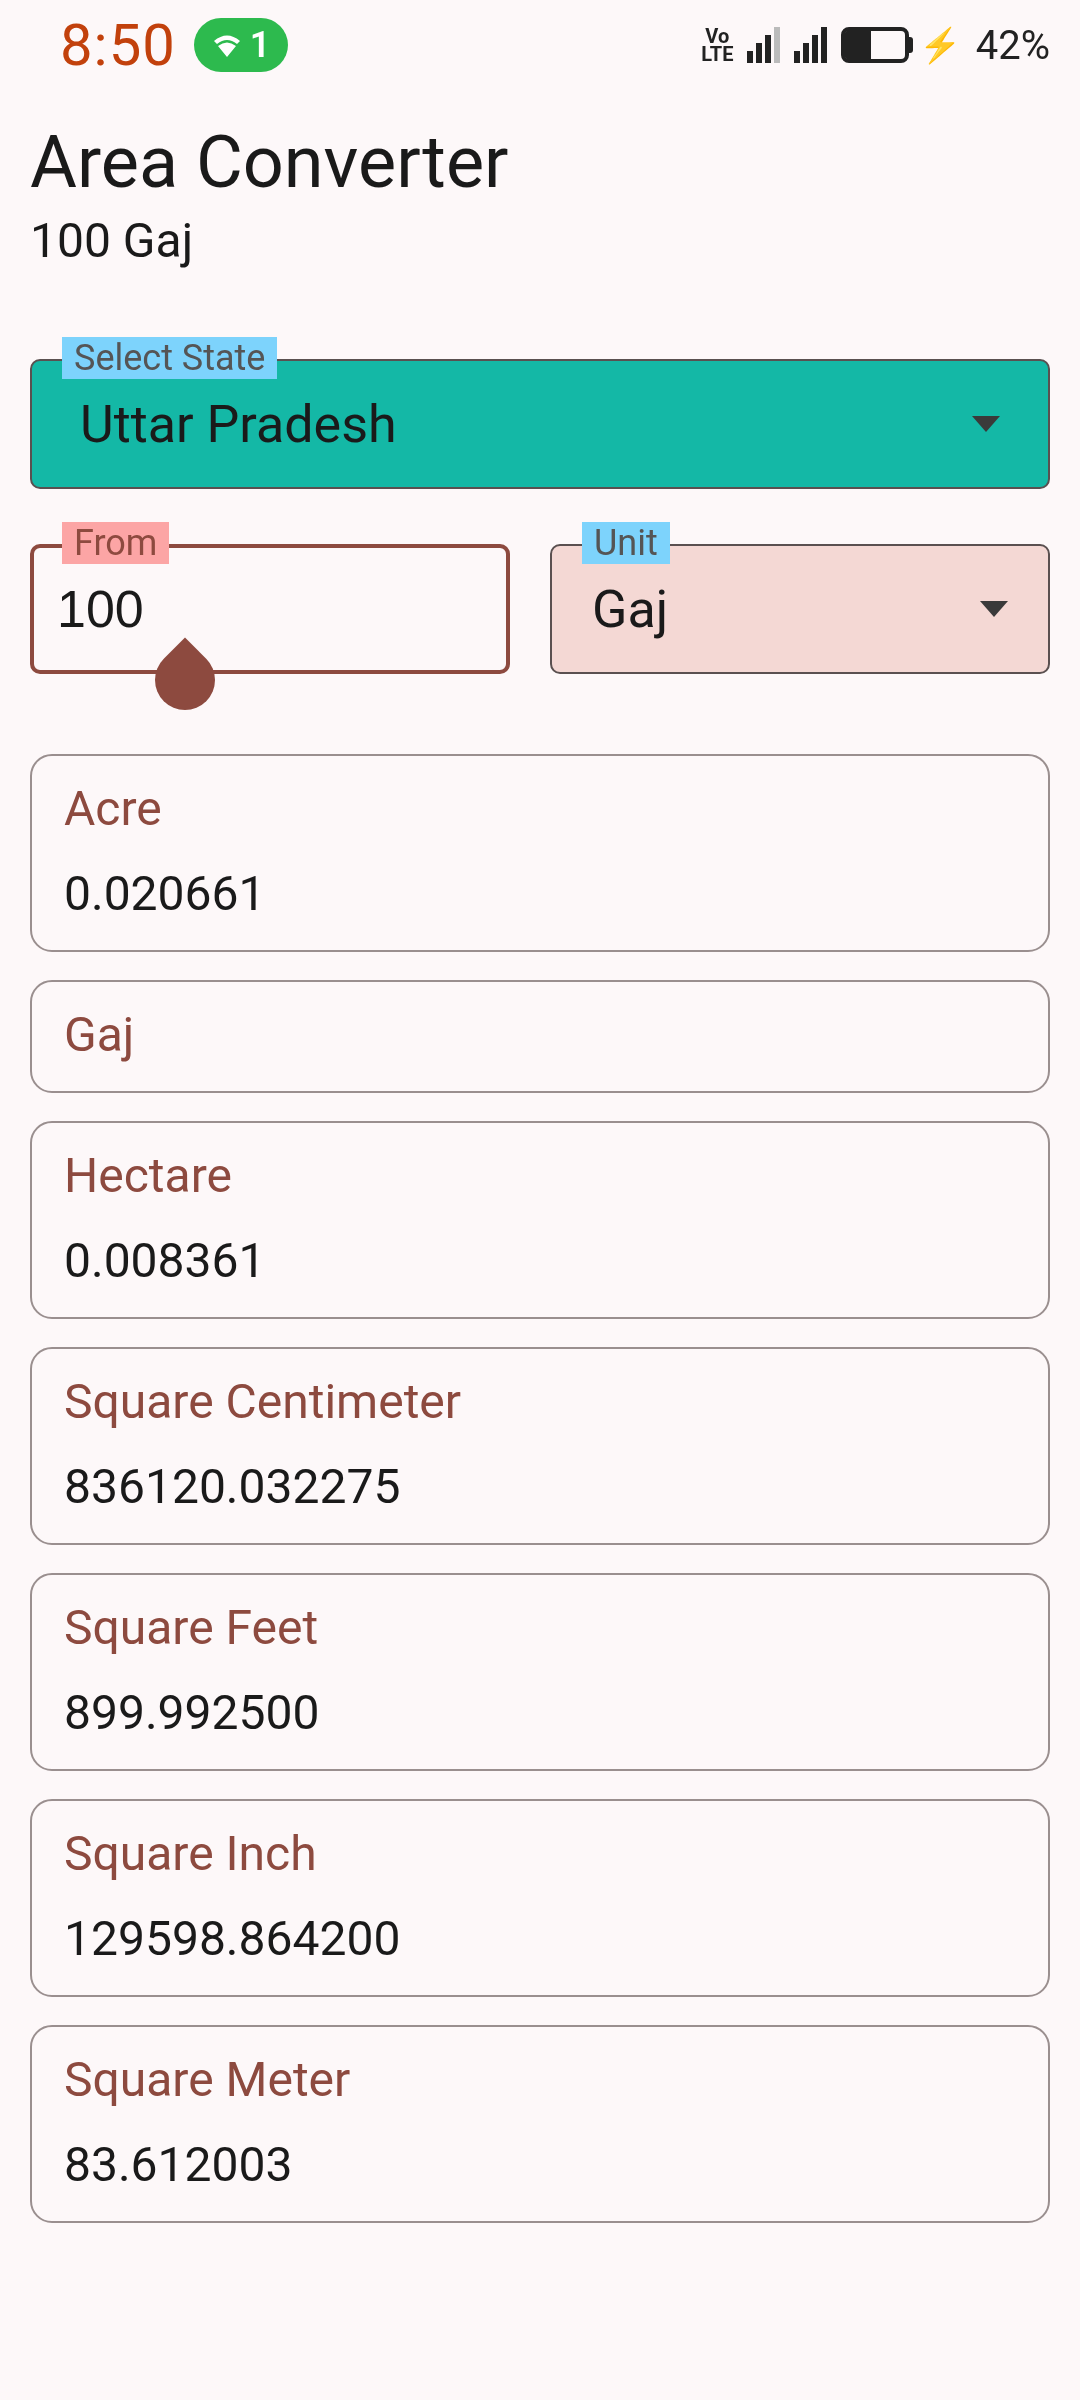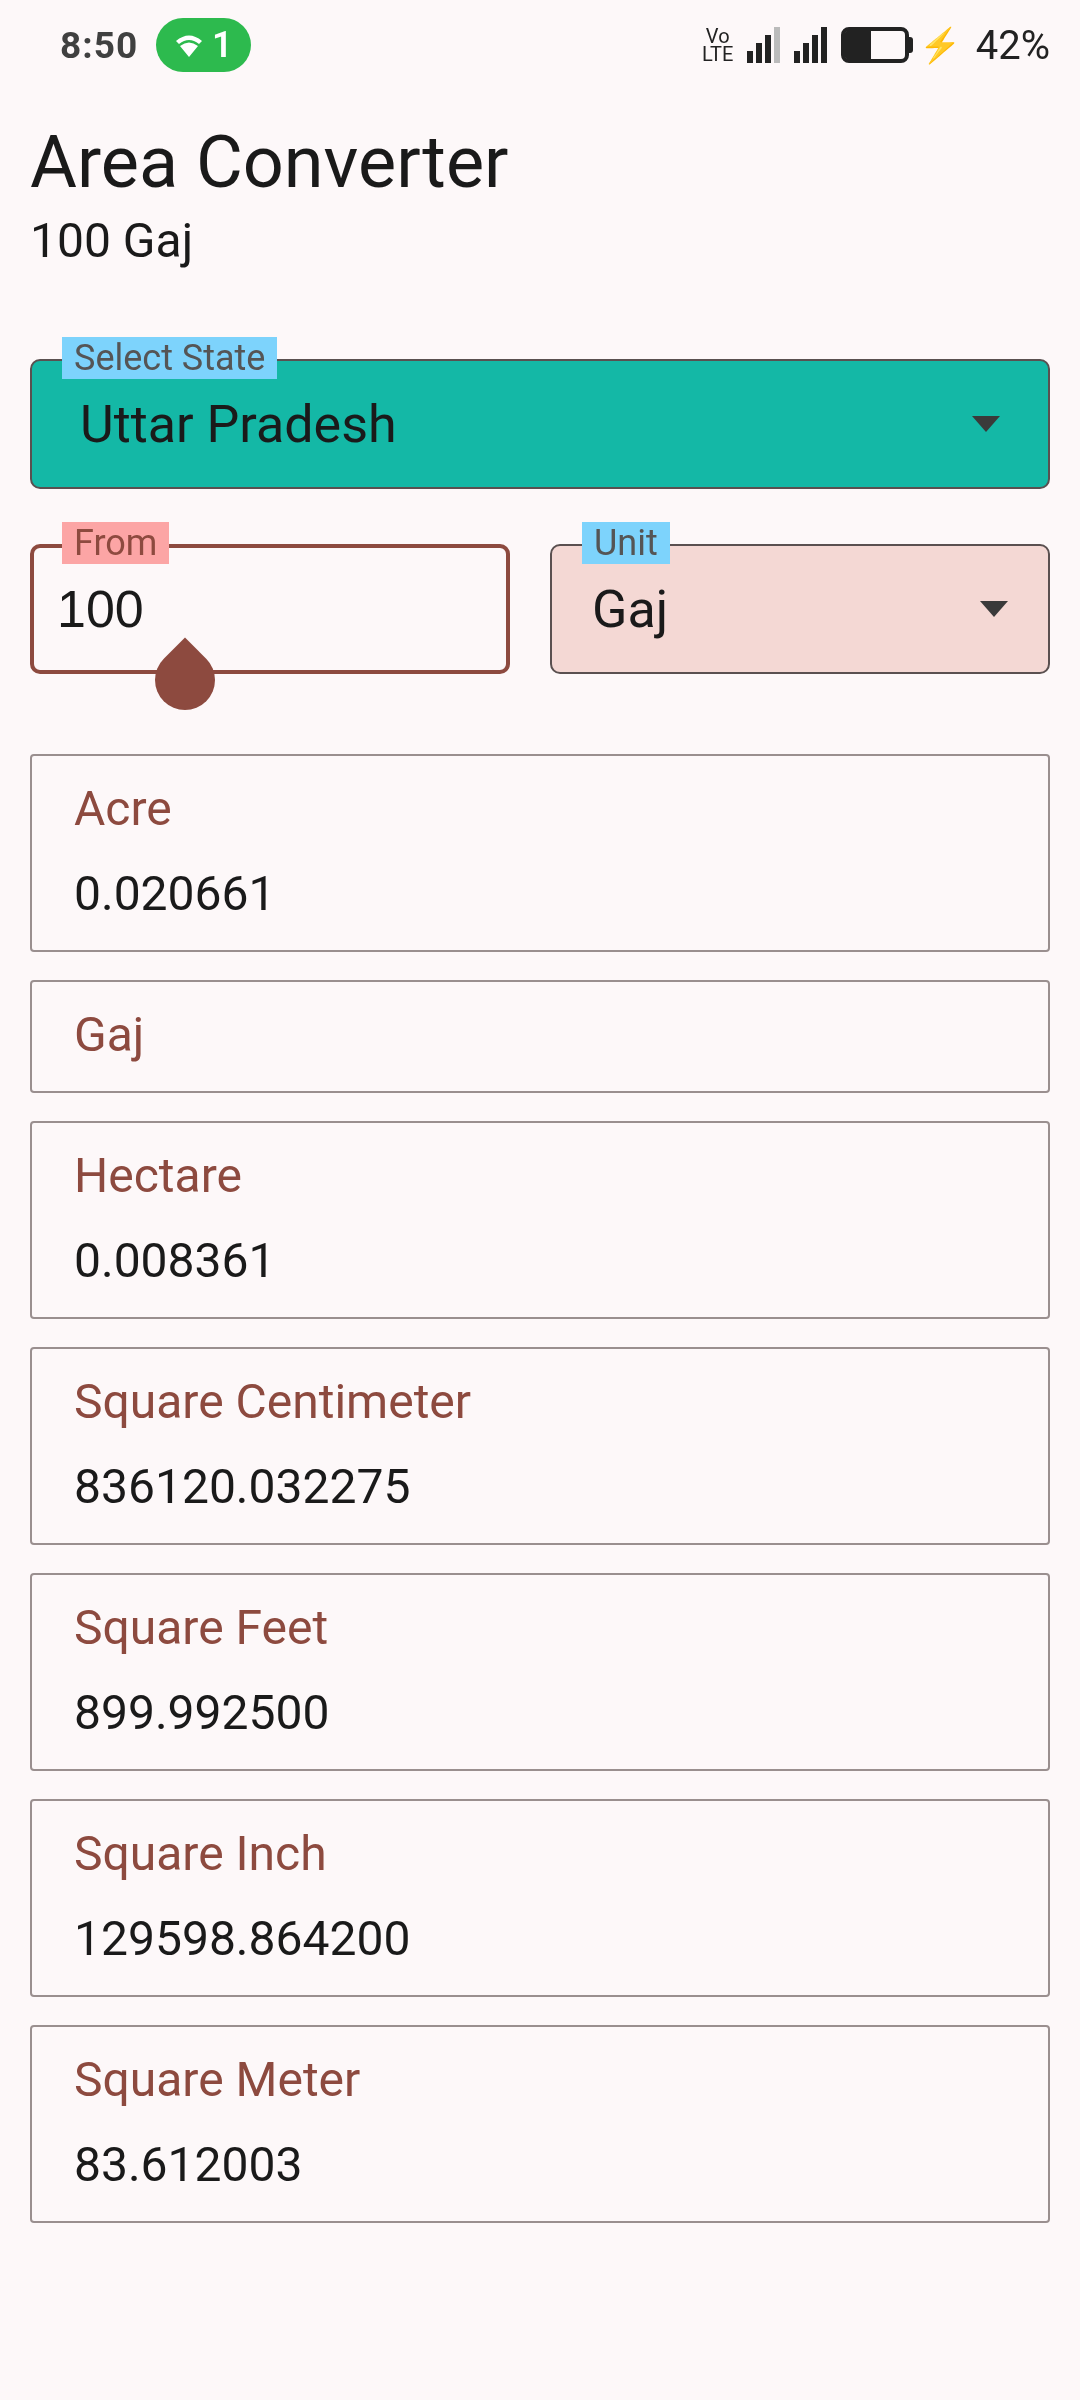--- a/index.html
+++ b/index.html
@@ -16,44 +16,44 @@
       align-items: center;
       justify-content: space-between;
       padding: 0 30px 0 60px;
     }
     .status-left {
       display: flex;
       align-items: center;
       gap: 18px;
     }
     .status-time {
-      font-size: 37px;
-      font-weight: 700;
-      color: #404040;
+      font-size: 58px;
+      font-weight: 400;
+      color: #c2410c;
       letter-spacing: 1px;
     }
     .wifi-badge {
       background: #2dba4e;
       border-radius: 40px;
       padding: 6px 18px;
       display: flex;
       align-items: center;
       gap: 8px;
       color: white;
       font-size: 36px;
       font-weight: 600;
     }
     .status-right {
       display: flex;
       align-items: center;
       gap: 14px;
     }
     .volte {
       font-size: 20px;
-      font-weight: 400;
+      font-weight: 700;
       color: #222;
       line-height: 0.9;
       text-align: center;
     }
     .signal-bars {
       display: flex;
       align-items: flex-end;
       gap: 3px;
       height: 36px;
     }
@@ -198,22 +198,22 @@
       background: #8d4a3f;
       border-radius: 50% 50% 50% 50%;
       transform: rotate(45deg);
       border-top-left-radius: 0;
     }
     .results {
       margin-top: 80px;
     }
     .result-card {
       border: 2px solid #9a8f8f;
-      border-radius: 4px;
-      padding: 24px 42px 28px;
+      border-radius: 22px;
+      padding: 24px 32px 28px;
       margin-bottom: 28px;
     }
     .result-label {
       font-size: 48px;
       color: #8d4a3f;
       font-weight: 400;
     }
     .result-value {
       font-size: 48px;
       color: #1a1a1a;

